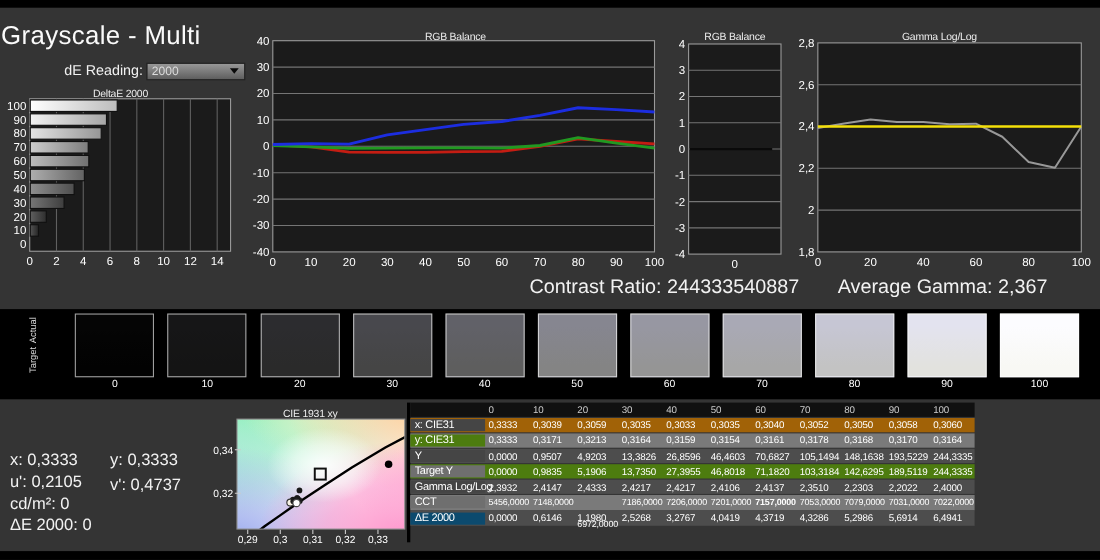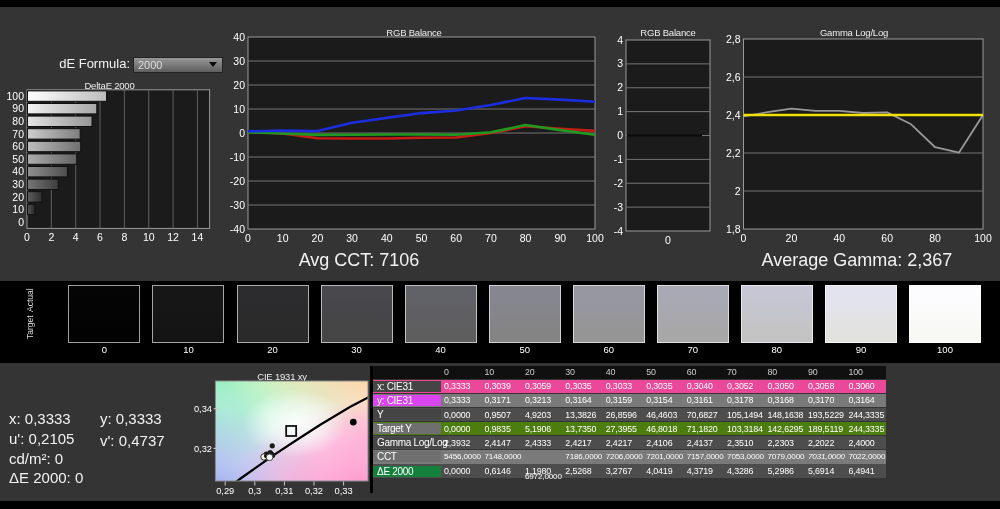--- a/index.html
+++ b/index.html
@@ -11,21 +11,22 @@
 .trow{display:flex;height:13.2px;margin-bottom:0.96px;align-items:center;}
 .lc{width:68px;padding-left:4px;box-sizing:border-box;font-size:10px;letter-spacing:-0.3px;white-space:nowrap;overflow:visible;}
 .dc{width:40.45px;padding-left:3px;box-sizing:border-box;font-size:8.9px;letter-spacing:-0.15px;white-space:nowrap;overflow:visible;}
 .stat{position:absolute;top:250px;font-size:18px;color:#f2f2f2;transform:translateX(-50%);white-space:nowrap;}
 .cr{position:absolute;font-size:15px;color:#f2f2f2;white-space:nowrap;}
 </style></head>
 <body>
 <div id="page">
 <div class="band" style="top:0;height:7px"></div>
 <div class="band" style="top:501px;height:8px"></div>
-<div class="abs" style="left:0;top:56px;width:130px;text-align:right;font-size:13px;color:#f2f2f2">dE Formula:</div>
+<div class="abs" style="left:1px;top:18.5px;font-size:23.5px;letter-spacing:0.3px;color:#fafafa">Grayscale - Multi</div>
+<div class="abs" style="left:0;top:56px;width:130px;text-align:right;font-size:13px;color:#f2f2f2">dE Reading:</div>
 <div class="abs" style="left:133px;top:56.5px;width:88px;height:14px;background:linear-gradient(#989898,#5e5e5e);border:1px solid #232323">
   <span style="position:absolute;left:4px;top:1px;font-size:11px;color:#dcdcdc">2000</span>
   <span style="position:absolute;right:5px;top:4.5px;width:0;height:0;border-left:4px solid transparent;border-right:4px solid transparent;border-top:5px solid #0a0a0a"></span>
 </div>
 <svg class="abs" style="left:0;top:80px" width="230" height="170">
       <defs>
         <linearGradient id="bg100" x1="0" y1="0" x2="1" y2="0">
           <stop offset="0" stop-color="#ffffff"></stop>
           <stop offset="1" stop-color="#bdbdbd"></stop>
         </linearGradient>
@@ -180,21 +181,21 @@
       <text x="15.5" y="212.6" text-anchor="end" font-size="10.5" fill="#fff">1,8</text>
       <polyline points="18.5,96.29 42.45,92.21 66.4,88.67 90.35,90.88 114.3,90.88 138.25,92.99 162.2,92.4 186.15,104.31 210.1,127.24 234.05,132.58 258,95" fill="none" stroke="#989898" stroke-width="1.8" stroke-linejoin="round"></polyline>
       <line x1="18.5" y1="95" x2="258" y2="95" stroke="#f4e009" stroke-width="2.4"></line>
       <text x="18.5" y="221.5" text-anchor="middle" font-size="10.5" fill="#fff">0</text>
       <text x="66.4" y="221.5" text-anchor="middle" font-size="10.5" fill="#fff">20</text>
       <text x="114.3" y="221.5" text-anchor="middle" font-size="10.5" fill="#fff">40</text>
       <text x="162.2" y="221.5" text-anchor="middle" font-size="10.5" fill="#fff">60</text>
       <text x="210.1" y="221.5" text-anchor="middle" font-size="10.5" fill="#fff">80</text>
       <text x="258" y="221.5" text-anchor="middle" font-size="10.5" fill="#fff">100</text>
     </svg>
-<div class="stat" style="left:359px">Avg CCT: 7106</div>
+<div class="stat" style="left:604px">Contrast Ratio: 244333540887</div>
 <div class="stat" style="left:857px">Average Gamma: 2,367</div>
 <div class="abs" style="left:0;top:281px;width:1000px;height:82px;background:#000">
       <div class="vlab" style="left:25px;top:5px;height:28px">Actual</div>
       <div class="vlab" style="left:25px;top:32px;height:28px">Target</div>
       <div class="abs" style="left:68.4px;top:3.6px;width:70px;height:56px;border:1px solid rgba(255,255,255,0.62);background:linear-gradient(to bottom,#050505 18%,#020202 85%)"></div>
       <div class="abs" style="left:58.4px;top:63px;width:92px;text-align:center;font-size:9.5px;color:#fff">0</div>
       <div class="abs" style="left:152.46px;top:3.6px;width:70px;height:56px;border:1px solid rgba(255,255,255,0.62);background:linear-gradient(to bottom,#161617 18%,#141414 85%)"></div>
       <div class="abs" style="left:142.46px;top:63px;width:92px;text-align:center;font-size:9.5px;color:#fff">10</div>
       <div class="abs" style="left:236.52px;top:3.6px;width:70px;height:56px;border:1px solid rgba(255,255,255,0.62);background:linear-gradient(to bottom,#2c2c2f 18%,#2a2a2a 85%)"></div>
       <div class="abs" style="left:226.52px;top:63px;width:92px;text-align:center;font-size:9.5px;color:#fff">20</div>
@@ -321,36 +322,36 @@
         <div class="dc" style="color:#cccccc">20</div>
         <div class="dc" style="color:#cccccc">30</div>
         <div class="dc" style="color:#cccccc">40</div>
         <div class="dc" style="color:#cccccc">50</div>
         <div class="dc" style="color:#cccccc">60</div>
         <div class="dc" style="color:#cccccc">70</div>
         <div class="dc" style="color:#cccccc">80</div>
         <div class="dc" style="color:#cccccc">90</div>
         <div class="dc" style="color:#cccccc">100</div>
       </div>
-      <div class="trow" style="background:#ec4899">
+      <div class="trow" style="background:#a16207">
         <div class="lc" style="background:#454545">x: CIE31</div>
         <div class="dc" style="">0,3333</div>
         <div class="dc" style="">0,3039</div>
         <div class="dc" style="">0,3059</div>
         <div class="dc" style="">0,3035</div>
         <div class="dc" style="">0,3033</div>
         <div class="dc" style="">0,3035</div>
         <div class="dc" style="">0,3040</div>
         <div class="dc" style="">0,3052</div>
         <div class="dc" style="">0,3050</div>
         <div class="dc" style="">0,3058</div>
         <div class="dc" style="">0,3060</div>
       </div>
       <div class="trow" style="background:#7a7a7a">
-        <div class="lc" style="background:#d946ef">y: CIE31</div>
+        <div class="lc" style="background:#4d7c0f">y: CIE31</div>
         <div class="dc" style="">0,3333</div>
         <div class="dc" style="">0,3171</div>
         <div class="dc" style="">0,3213</div>
         <div class="dc" style="">0,3164</div>
         <div class="dc" style="">0,3159</div>
         <div class="dc" style="">0,3154</div>
         <div class="dc" style="">0,3161</div>
         <div class="dc" style="">0,3178</div>
         <div class="dc" style="">0,3168</div>
         <div class="dc" style="">0,3170</div>
@@ -399,28 +400,28 @@
         <div class="dc" style="">2,4000</div>
       </div>
       <div class="trow" style="background:#7a7a7a">
         <div class="lc" style="background:#6f6f6f">CCT</div>
         <div class="dc" style="font-size:8.1px;letter-spacing:-0.15px;">5456,0000</div>
         <div class="dc" style="font-size:8.1px;letter-spacing:-0.15px;">7148,0000</div>
         <div class="dc" style="font-size:8.1px;letter-spacing:-0.15px;margin-top:39px;">6972,0000</div>
         <div class="dc" style="font-size:8.1px;letter-spacing:-0.15px;">7186,0000</div>
         <div class="dc" style="font-size:8.1px;letter-spacing:-0.15px;">7206,0000</div>
         <div class="dc" style="font-size:8.1px;letter-spacing:-0.15px;">7201,0000</div>
-        <div class="dc" style="font-size:8.1px;letter-spacing:-0.15px;">7157,0000</div>
+        <div class="dc" style="font-size:8.1px;letter-spacing:-0.15px;font-weight:bold;">7157,0000</div>
         <div class="dc" style="font-size:8.1px;letter-spacing:-0.15px;">7053,0000</div>
         <div class="dc" style="font-size:8.1px;letter-spacing:-0.15px;">7079,0000</div>
-        <div class="dc" style="font-size:8.1px;letter-spacing:-0.15px;font-style:italic;">7031,0000</div>
+        <div class="dc" style="font-size:8.1px;letter-spacing:-0.15px;">7031,0000</div>
         <div class="dc" style="font-size:8.1px;letter-spacing:-0.15px;">7022,0000</div>
       </div>
       <div class="trow" style="background:#4d4d4d">
-        <div class="lc" style="background:#15803d">ΔE 2000</div>
+        <div class="lc" style="background:#0c4a6e">ΔE 2000</div>
         <div class="dc" style="">0,0000</div>
         <div class="dc" style="">0,6146</div>
         <div class="dc" style="">1,1980</div>
         <div class="dc" style="">2,5268</div>
         <div class="dc" style="">3,2767</div>
         <div class="dc" style="">4,0419</div>
         <div class="dc" style="">4,3719</div>
         <div class="dc" style="">4,3286</div>
         <div class="dc" style="">5,2986</div>
         <div class="dc" style="">5,6914</div>

